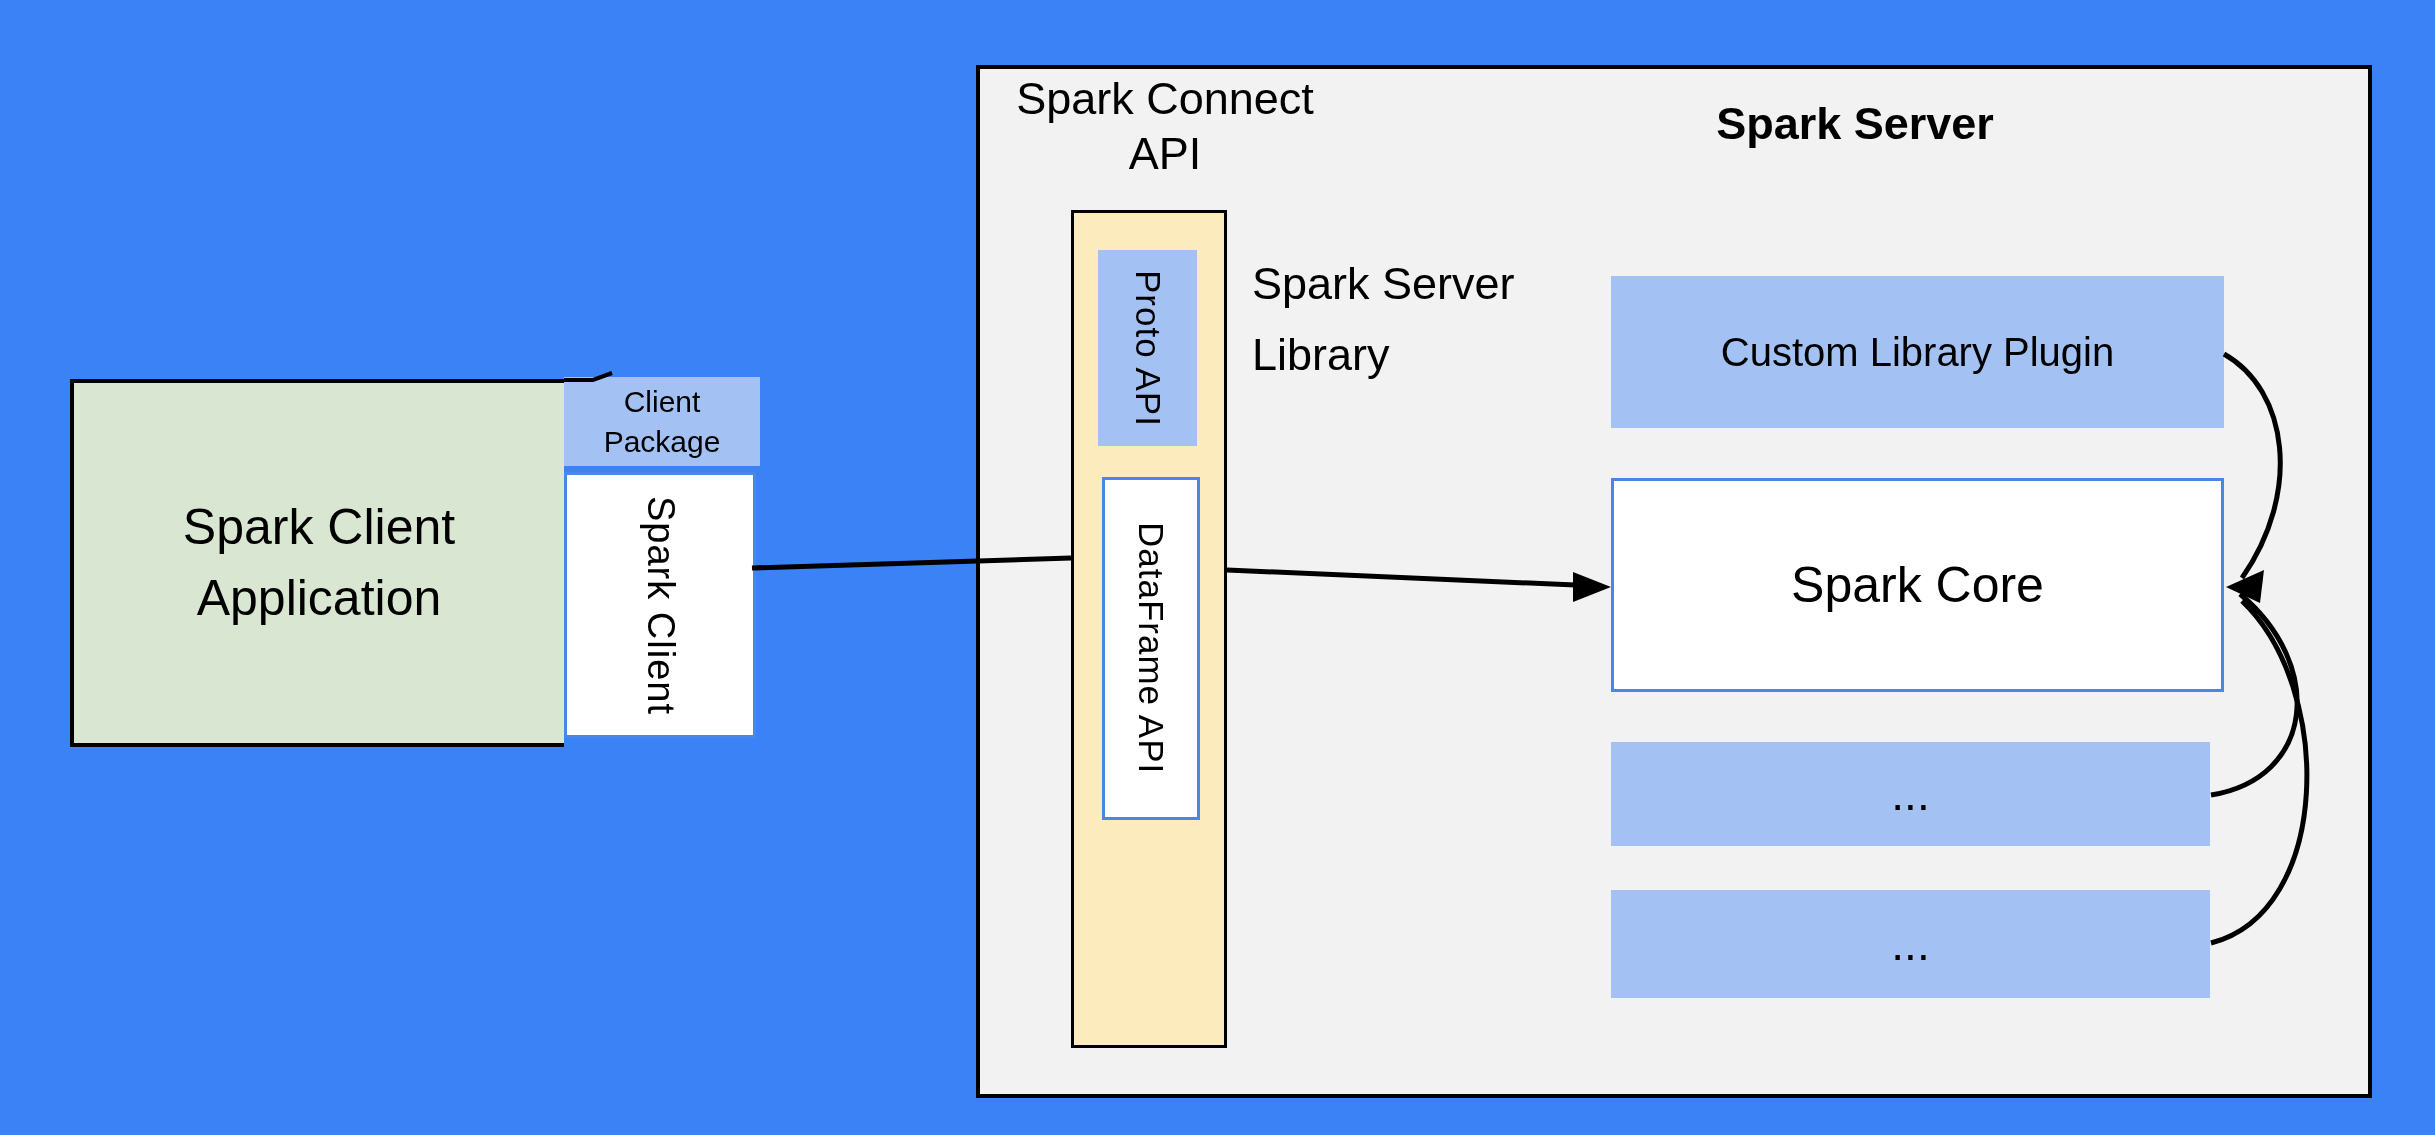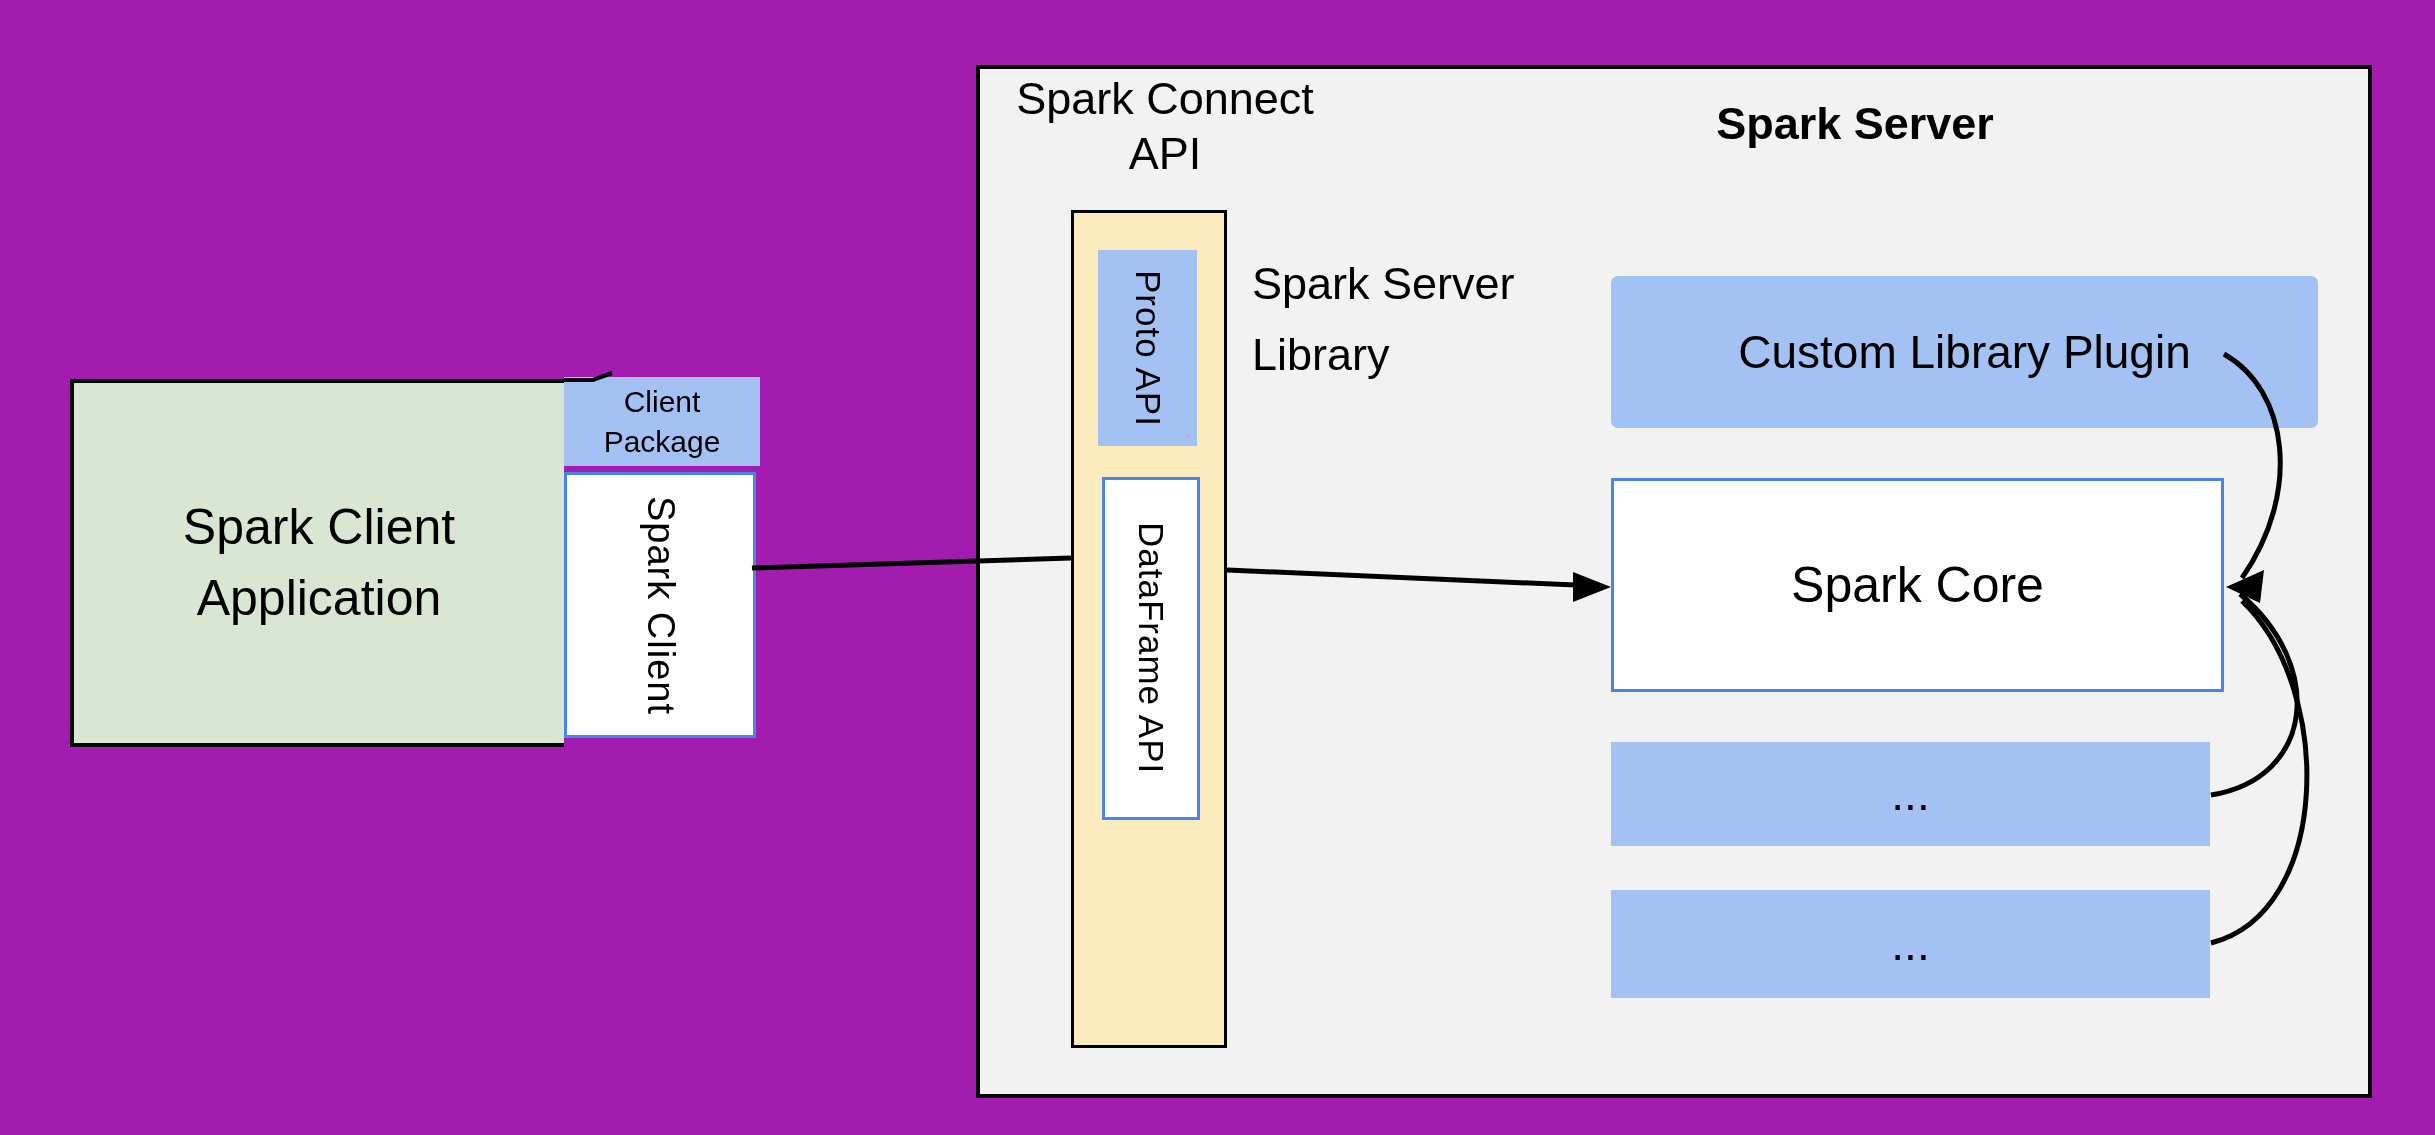--- a/index.html
+++ b/index.html
@@ -1,20 +1,20 @@
 <!DOCTYPE html>
 <html><head>
 <meta charset="utf-8">
 <style>
   html, body { margin: 0; padding: 0; background: #ffffff; }
   .canvas {
     position: relative;
     width: 2435px;
     height: 1135px;
-    background: #a21caf;
+    background: #3b82f6;
     font-family: "Liberation Sans", sans-serif;
     color: #000000;
     overflow: hidden;
   }
   .abs { position: absolute; box-sizing: border-box; }
   .flex-center {
     display: flex;
     align-items: center;
     justify-content: center;
     text-align: center;
@@ -78,24 +78,23 @@
     border: 3px solid #4a86e8;
     font-size: 35px;
   }
   .server-library-label {
     left: 1252px; top: 248px;
     font-size: 45px; line-height: 1.58;
   }
 
   
   .plugin-box {
-    left: 1611px; top: 276px; width: 707px; height: 152px;
+    left: 1611px; top: 276px; width: 613px; height: 152px;
     background: #a3c2f3;
-    font-size: 46px;
-    border-radius: 7px;
+    font-size: 40px;
   }
   .core-box {
     left: 1611px; top: 478px; width: 613px; height: 214px;
     background: #ffffff;
     border: 3px solid #4a86e8;
     font-size: 50px;
     align-items: center;
   }
   .dots-box-1 {
     left: 1611px; top: 742px; width: 599px; height: 104px;

